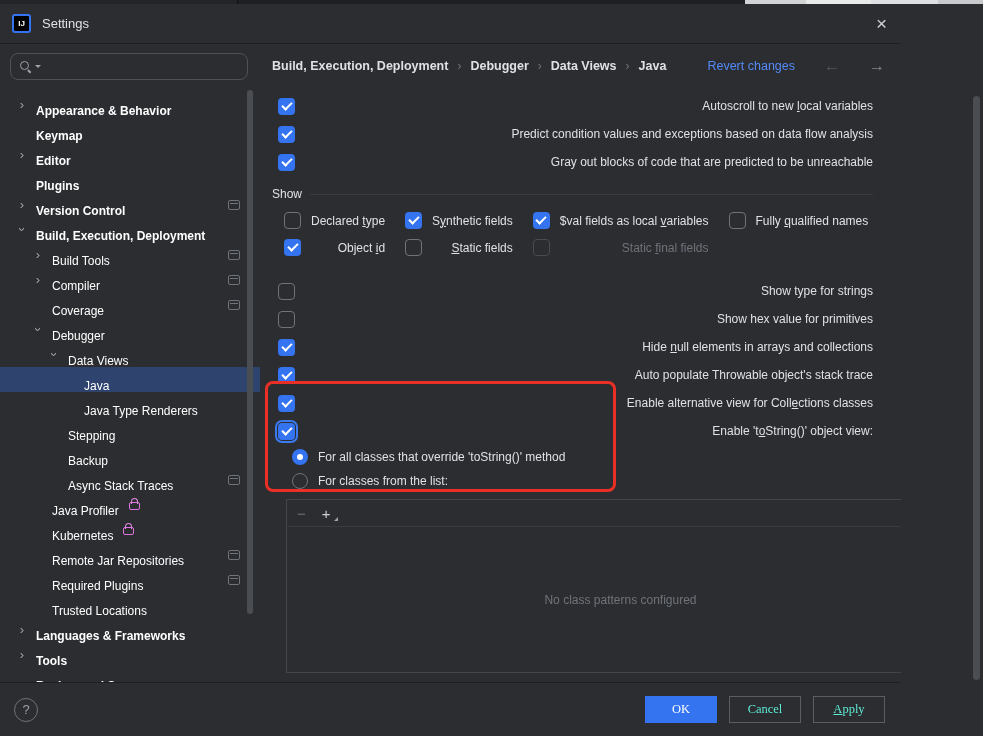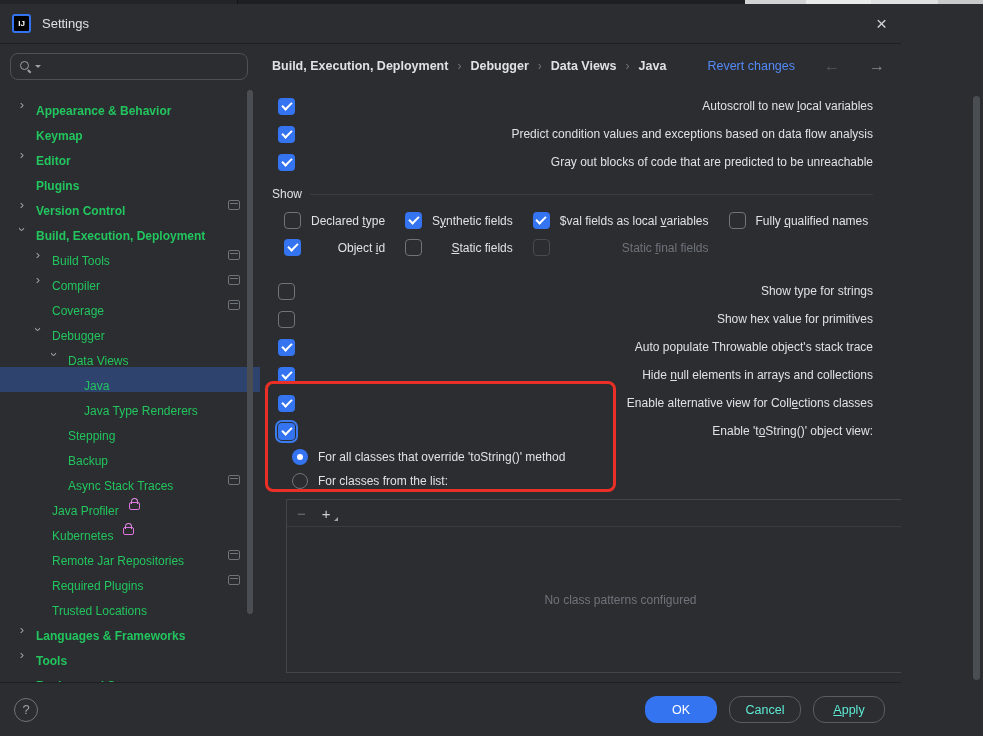--- a/index.html
+++ b/index.html
@@ -50,21 +50,21 @@
   .body-row { flex:1; display:flex; min-height:0; }
   .sidebar { width:260px; flex:none; position:relative; padding-top:4px; overflow:hidden; }
   .tree-item { position:relative; height:25px; display:flex; align-items:center;
                padding-left:var(--ind); cursor:pointer; }
   .lv0 { --ind:36px; } .lv1 { --ind:52px; } .lv2 { --ind:68px; } .lv3 { --ind:84px; }
   .tree-item.bold .t-lbl { font-weight:bold; }
   .tree-item.selected { background:#2E436E; }
   .chev { position:absolute; left:calc(var(--ind) - 20px); width:12px; text-align:center;
           color:#9DA0A8; font-size:13px; line-height:1; }
   .chev.exp { transform:rotate(90deg); }
-  .t-lbl { color:#22c55e; white-space:nowrap;margin-top:12px; }
+  .t-lbl { color:#ffffff; white-space:nowrap;margin-top:12px; }
   .badge-card { margin-left:auto; margin-right:20px; width:12px; height:10px;
                 border:1px solid #6F737A; border-radius:2px; position:relative; flex:none; }
   .badge-card::after { content:""; position:absolute; left:1px; right:1px; top:2px; height:1px;
                        background:#6F737A; }
   .lock { position:relative; margin-left:10px; margin-top:3px; width:11px; height:8px;
           border:1.5px solid #DF73DF; border-radius:2px; flex:none; }
   .lock::before { content:""; position:absolute; left:1px; top:-5px; width:5px; height:5px;
                   border:1.5px solid #E08BE0; border-bottom:none; border-radius:4px 4px 0 0; }
   .sb-scrollbar { position:absolute; top:2px; right:7px; width:6px; height:524px;
                   background:#4A4D52; border-radius:3px; }
@@ -115,22 +115,22 @@
   .annotation-rect { position:absolute; left:265px; top:381px; width:351px; height:111px;
                      border:3px solid #EA2F27; border-radius:8px; pointer-events:none; z-index:9; }
 
   
   .footer { height:54px; flex:none; border-top:1px solid #1E1F22; display:flex; align-items:center;
             padding:0 16px 0 14px; }
   .help-circle { width:24px; height:24px; border:1px solid #6F737A; border-radius:50%;
                  color:#9DA0A8; display:flex; align-items:center; justify-content:center;
                  font-size:13px; cursor:pointer; }
   .btns { margin-left:auto; display:flex; gap:12px; }
-  .btn { min-width:72px; height:27px; border-radius:12px; display:flex; align-items:center;
-         justify-content:center; padding:4px 14px; font-size:12.5px; cursor:pointer; }
+  .btn { min-width:72px; height:27px; border-radius:0; display:flex; align-items:center;
+         justify-content:center; padding:4px 14px; font-size:12.5px; cursor:pointer;font-family:Liberation Serif, serif; }
   .btn-primary { background:#3574F0; color:#fff; }
   .btn-secondary { border:1px solid #5A5D63; color:#5eead4; background:transparent; }
 </style>
 </head>
 <body>
 
 <div class="screen">
 
   <div class="desktop-strip">
     <div class="seg" style="width:237px;background:#222427"></div>
@@ -327,25 +327,25 @@
           <div class="check-row">
             <span class="checkbox off"></span>
             <span class="cb-lbl">Show type for strings</span>
           </div>
           <div class="check-row">
             <span class="checkbox off"></span>
             <span class="cb-lbl">Show hex value for primitives</span>
           </div>
           <div class="check-row">
             <span class="checkbox on"></span>
+            <span class="cb-lbl">Hide <u>n</u>ull elements in arrays and collections</span>
+          </div>
+          <div class="check-row">
+            <span class="checkbox on"></span>
             <span class="cb-lbl">Auto populate Throwable object's stack trace</span>
-          </div>
-          <div class="check-row">
-            <span class="checkbox on"></span>
-            <span class="cb-lbl">Hide <u>n</u>ull elements in arrays and collections</span>
           </div>
           <div class="check-row">
             <span class="checkbox on"></span>
             <span class="cb-lbl">Enable alternative view for Coll<u>e</u>ctions classes</span>
           </div>
           <div class="check-row">
             <span class="checkbox on focused"></span>
             <span class="cb-lbl">Enable 't<u>o</u>String()' object view:</span>
           </div>
         </div>

